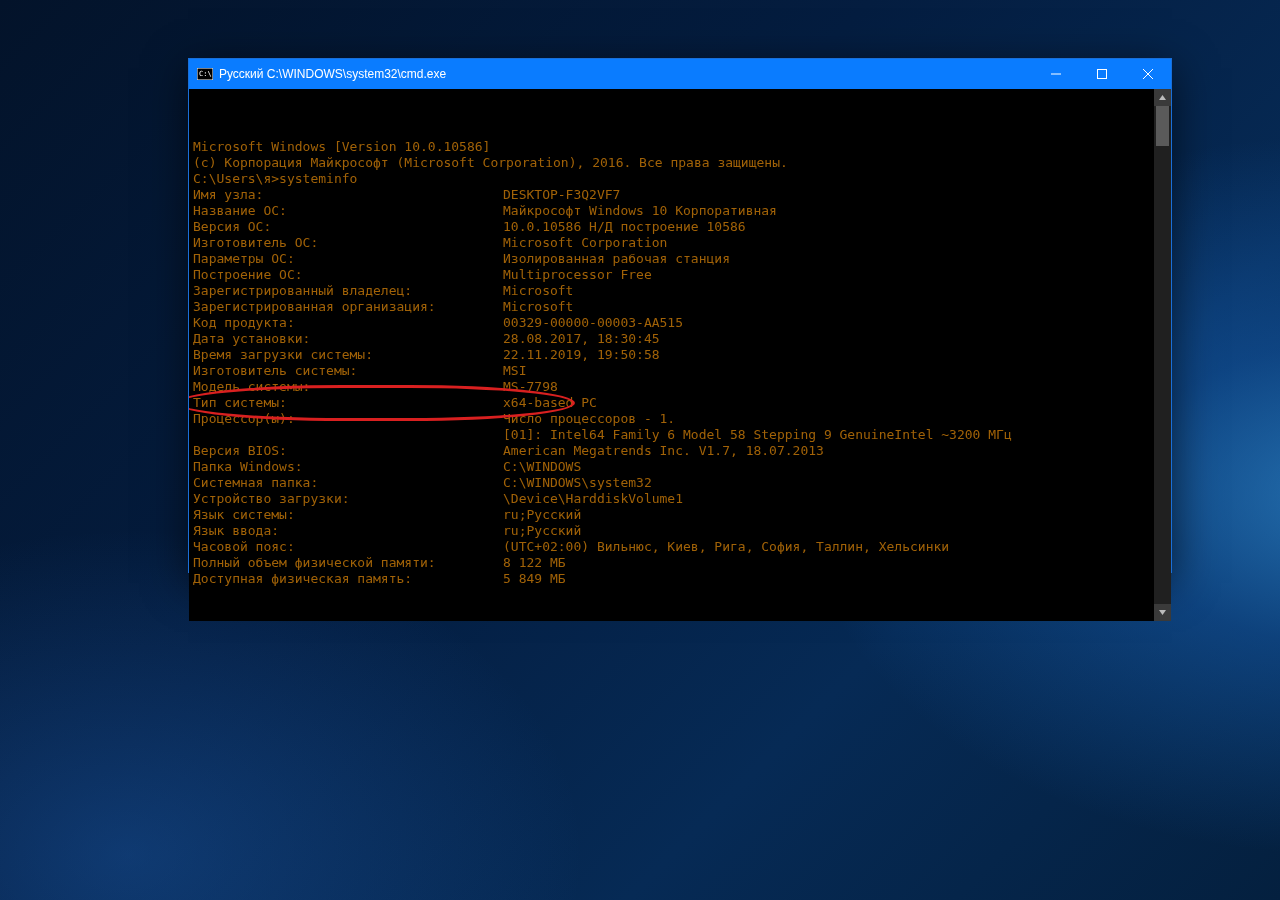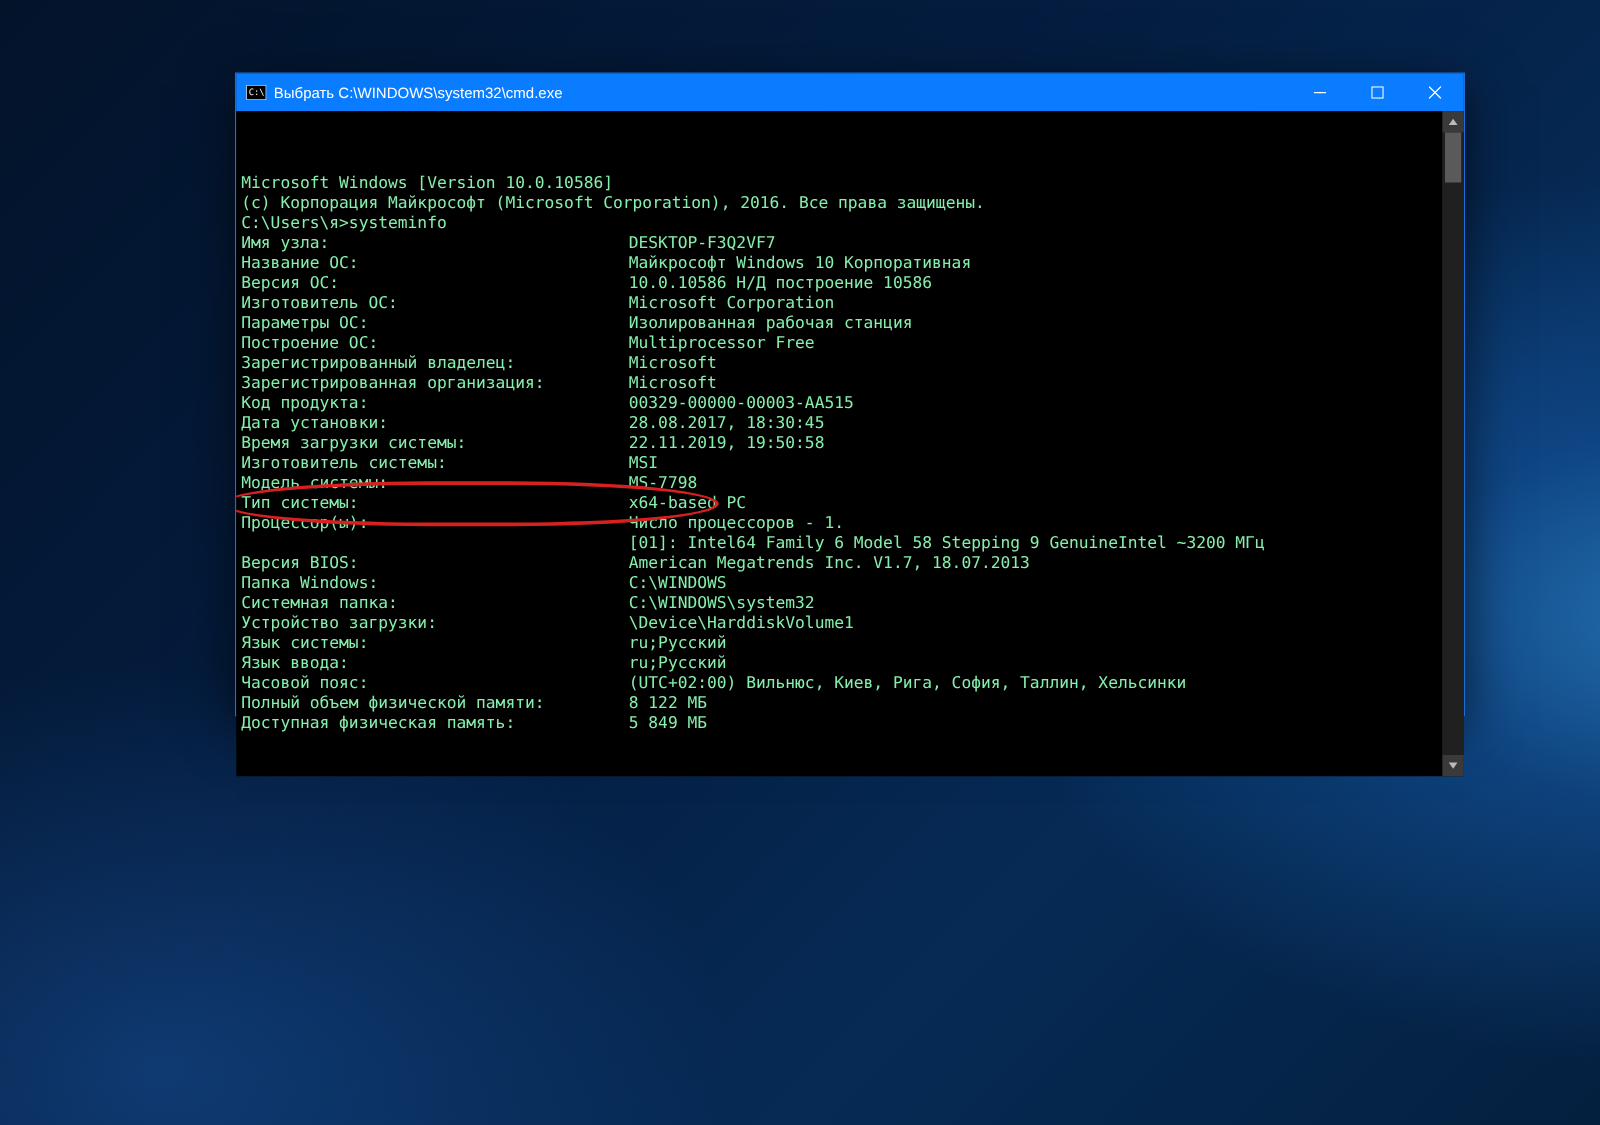--- a/index.html
+++ b/index.html
@@ -66,21 +66,21 @@
   .titlebar .winbtn svg { display:block; }
 
   .client {
     flex: 1 1 auto;
     background: #000;
     position: relative;
     display: flex;
   }
   .terminal {
     flex: 1 1 auto;
-    color: #86efac;
+    color: #a16207;
     font-family: Consolas, "Lucida Console", monospace;
     font-size: 13px;
     line-height: 16px;
     padding: 2px 4px 2px 4px;
     white-space: pre;
     overflow: hidden;
     position: relative;
   }
   .scrollbar {
     width: 17px;
@@ -127,21 +127,21 @@
 <div class="desktop">
 
   <div class="window">
     <div class="titlebar">
       <span class="app-icon">
         <svg width="16" height="12" viewBox="0 0 16 12">
           <rect x="0" y="0" width="16" height="12" fill="#000" stroke="#fff" stroke-width="1"></rect>
           <text x="2" y="8" font-size="7" font-family="monospace" fill="#fff">C:\</text>
         </svg>
       </span>
-      <span class="title-text">Выбрать C:\WINDOWS\system32\cmd.exe</span>
+      <span class="title-text">Русский C:\WINDOWS\system32\cmd.exe</span>
       <span class="spacer"></span>
       <div class="winbtn">
         <svg width="10" height="10" viewBox="0 0 10 10">
             <path d="M0 5 H10" stroke="#fff" stroke-width="1"></path>
           </svg>
       </div>
       <div class="winbtn">
         <svg width="10" height="10" viewBox="0 0 10 10">
             <rect x="0.5" y="0.5" width="9" height="9" fill="none" stroke="#fff" stroke-width="1"></rect>
           </svg>

